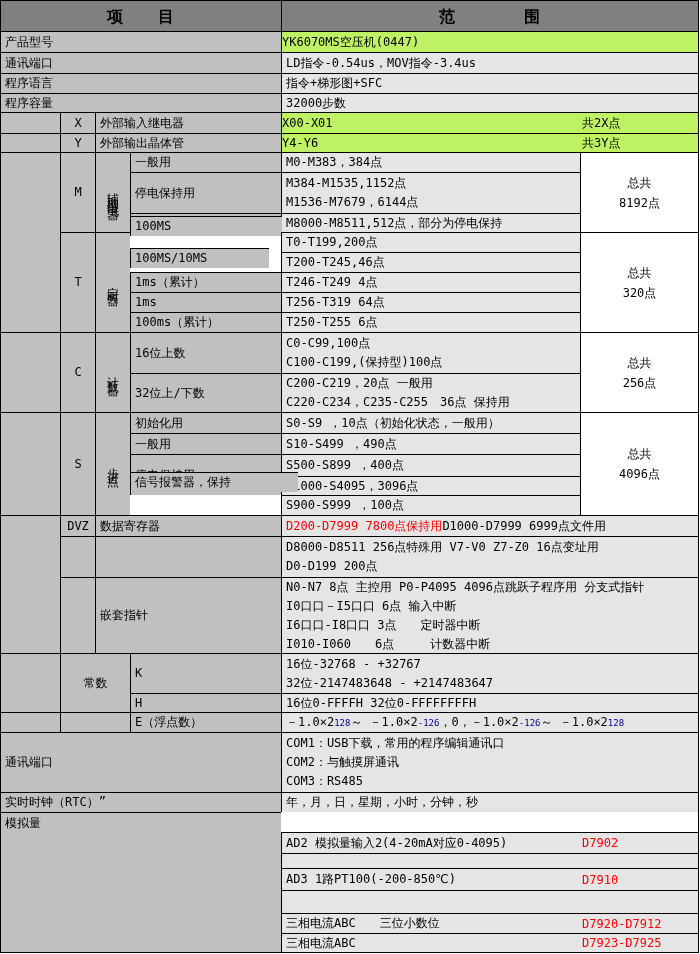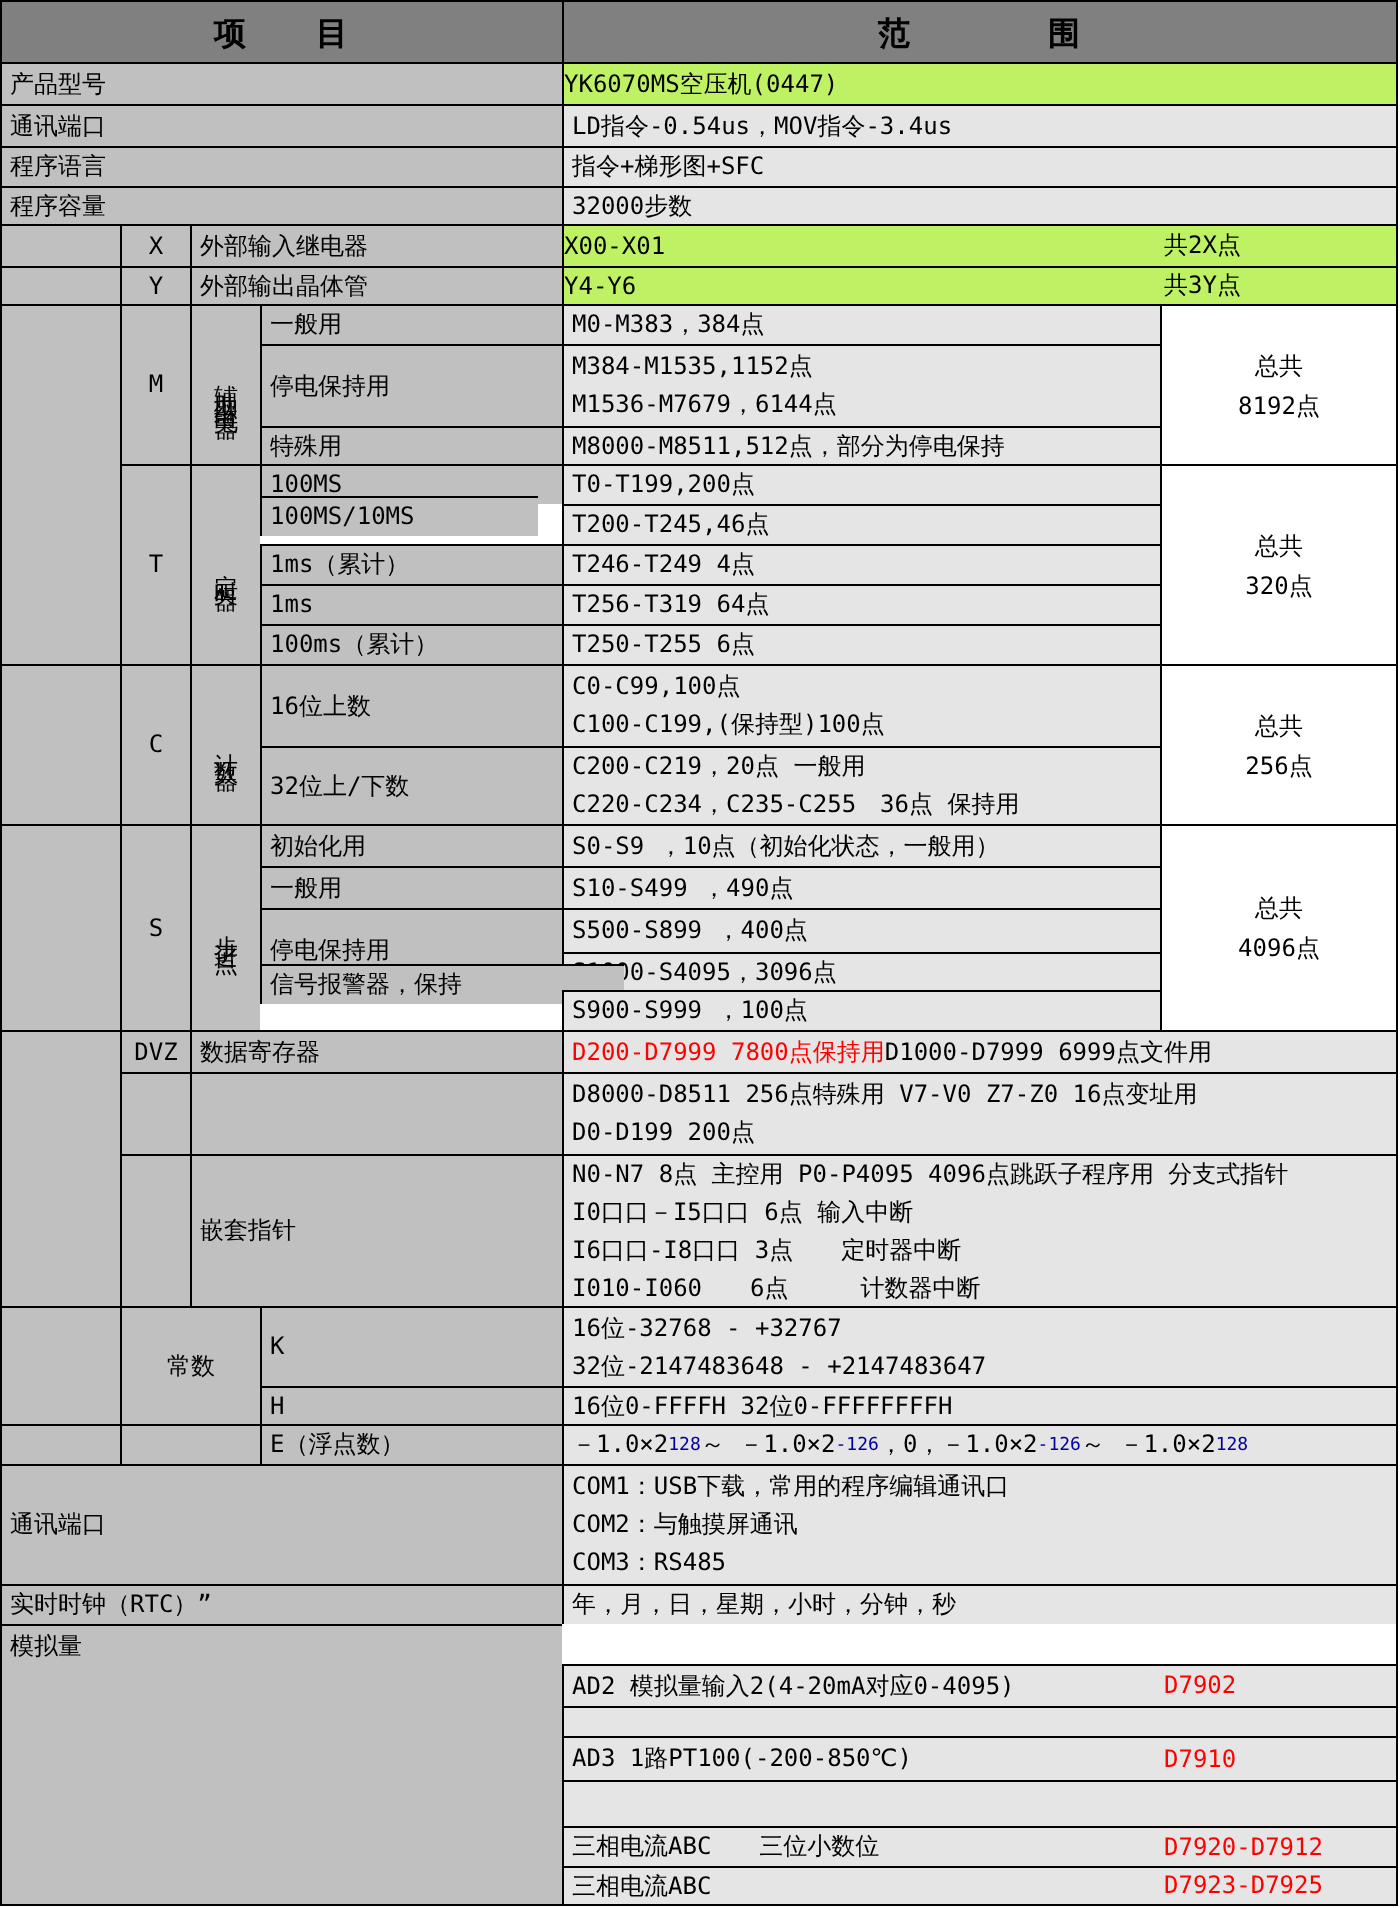--- a/index.html
+++ b/index.html
@@ -78,21 +78,21 @@
 M1536-M7679，6144点</div>
   <div class="c g" style="left:130px;top:213px;width:151px;height:19px">特殊用</div>
   <div class="c wv" style="left:281px;top:213px;width:299px;height:19px">M8000-M8511,512点，部分为停电保持</div>
   <div class="c tot" style="left:580px;top:152px;width:118px;height:80px">总共
 8192点</div>
 
   <div class="c g ctr" style="left:60px;top:232px;width:35px;height:100px">T</div>
   <div class="c g ctr" style="left:95px;top:232px;width:35px;height:100px">
     <span class="vtx">定时器</span>
   </div>
-  <div class="c g" style="left:130px;top:232px;width:166px;height:20px">100MS</div>
+  <div class="c g" style="left:130px;top:216px;width:152px;height:20px">100MS</div>
   <div class="c wv" style="left:281px;top:232px;width:299px;height:20px">T0-T199,200点</div>
   <div class="c g" style="left:130px;top:248px;width:139px;height:20px">100MS/10MS</div>
   <div class="c wv" style="left:281px;top:252px;width:299px;height:20px">T200-T245,46点</div>
   <div class="c g" style="left:130px;top:272px;width:151px;height:20px">1ms（累计）</div>
   <div class="c wv" style="left:281px;top:272px;width:299px;height:20px">T246-T249 4点</div>
   <div class="c g" style="left:130px;top:292px;width:151px;height:20px">1ms</div>
   <div class="c wv" style="left:281px;top:292px;width:299px;height:20px">T256-T319 64点</div>
   <div class="c g" style="left:130px;top:312px;width:151px;height:20px">100ms（累计）</div>
   <div class="c wv" style="left:281px;top:312px;width:299px;height:20px">T250-T255 6点</div>
   <div class="c tot" style="left:580px;top:232px;width:118px;height:100px">总共
@@ -115,21 +115,21 @@
   <div class="c g ctr" style="left:95px;top:412px;width:35px;height:103px">
     <span class="vtx">步进点</span>
   </div>
   <div class="c g" style="left:130px;top:412px;width:151px;height:21px">初始化用</div>
   <div class="c wv" style="left:281px;top:412px;width:299px;height:21px">S0-S9 ，10点（初始化状态，一般用）</div>
   <div class="c g" style="left:130px;top:433px;width:151px;height:21px">一般用</div>
   <div class="c wv" style="left:281px;top:433px;width:299px;height:21px">S10-S499 ，490点</div>
   <div class="c g" style="left:130px;top:454px;width:151px;height:41px">停电保持用</div>
   <div class="c wv" style="left:281px;top:454px;width:299px;height:22px">S500-S899 ，400点</div>
   <div class="c wv" style="left:281px;top:476px;width:299px;height:19px">S1000-S4095，3096点</div>
-  <div class="c g" style="left:130px;top:482px;width:182px;height:20px">信号报警器，保持</div>
+  <div class="c g" style="left:130px;top:472px;width:168px;height:20px">信号报警器，保持</div>
   <div class="c wv" style="left:281px;top:495px;width:299px;height:20px">S900-S999 ，100点</div>
   <div class="c tot" style="left:580px;top:412px;width:118px;height:103px">总共
 4096点</div>
 
   <div class="c g ctr" style="left:60px;top:515px;width:35px;height:21px">DVZ</div>
   <div class="c g" style="left:95px;top:515px;width:186px;height:21px">数据寄存器</div>
   <div class="c wv" style="left:281px;top:515px;width:417px;height:21px">
     <span class="red">D200-D7999 7800点保持用</span>
       <span> D1000-D7999 6999点文件用</span>
   </div>

